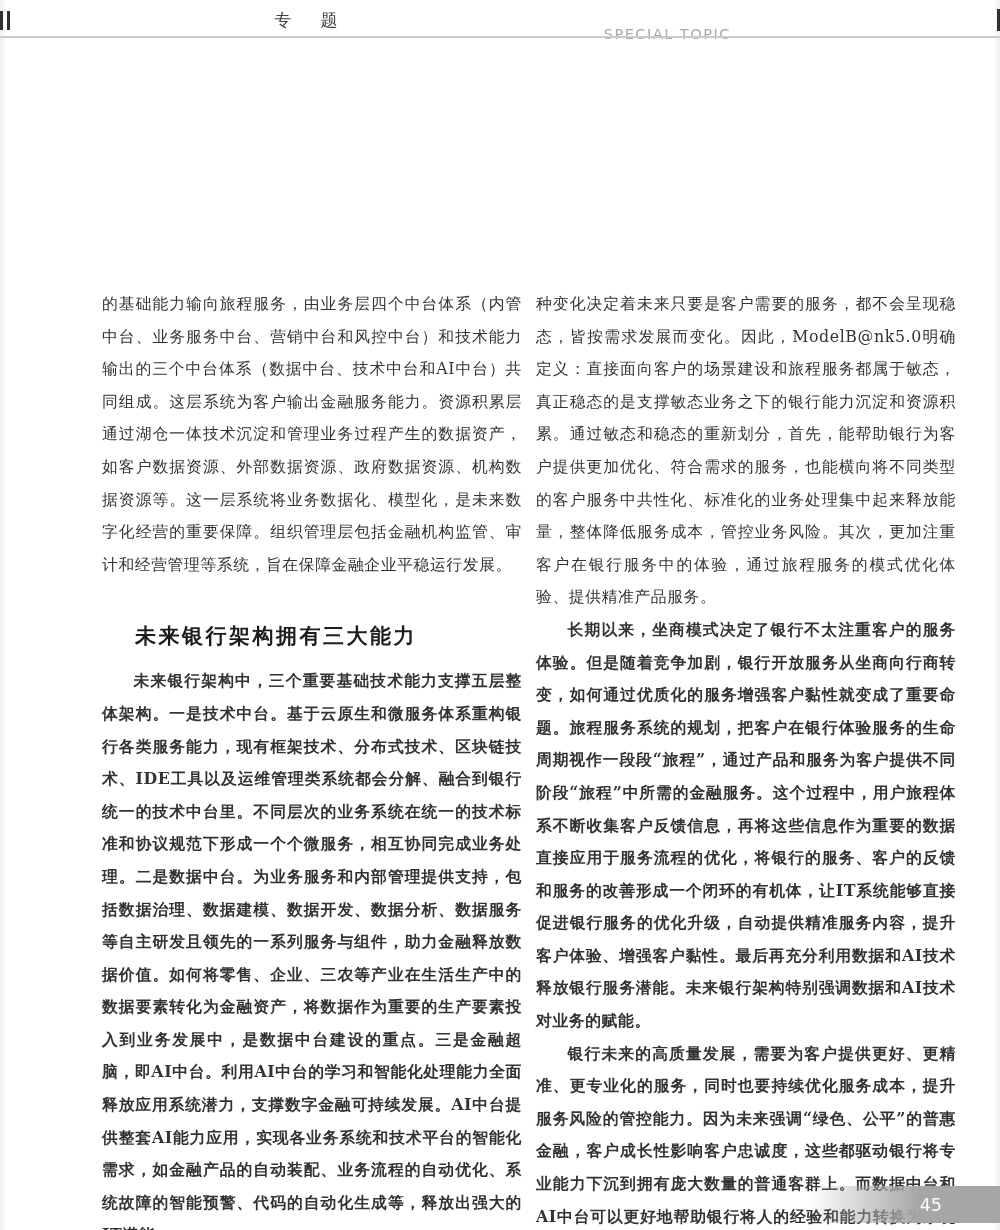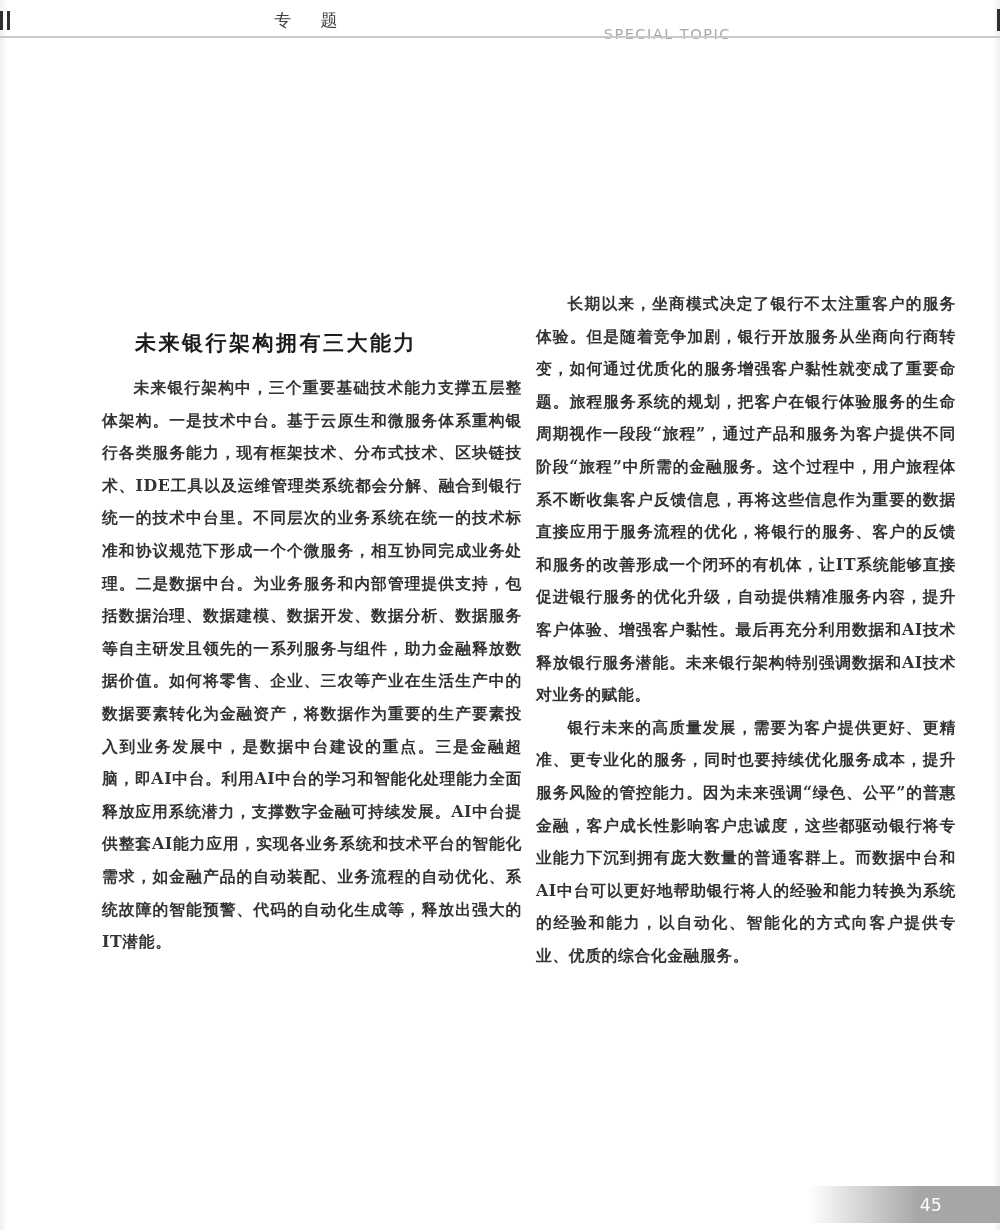--- a/index.html
+++ b/index.html
@@ -109,26 +109,28 @@
       <i></i>
       <i></i>
     </span>
   <span class="hdr-cn">专  题</span>
   <span class="hdr-en">SPECIAL TOPIC</span>
   <span class="sgl-bar"></span>
 </div>
 <div class="hdr-rule"></div>
 
 <div class="col col-left">
+  <p>的基础能力输向旅程服务，由业务层四个中台体系（内管中台、业务服务中台、营销中台和风控中台）和技术能力输出的三个中台体系（数据中台、技术中台和AI中台）共同组成。这层系统为客户输出金融服务能力。资源积累层通过湖仓一体技术沉淀和管理业务过程产生的数据资产，如客户数据资源、外部数据资源、政府数据资源、机构数据资源等。这一层系统将业务数据化、模型化，是未来数字化经营的重要保障。组织管理层包括金融机构监管、审计和经营管理等系统，旨在保障金融企业平稳运行发展。</p>
   <h2>未来银行架构拥有三大能力</h2>
   <p class="indent">未来银行架构中，三个重要基础技术能力支撑五层整体架构。一是技术中台。基于云原生和微服务体系重构银行各类服务能力，现有框架技术、分布式技术、区块链技术、IDE工具以及运维管理类系统都会分解、融合到银行统一的技术中台里。不同层次的业务系统在统一的技术标准和协议规范下形成一个个微服务，相互协同完成业务处理。二是数据中台。为业务服务和内部管理提供支持，包括数据治理、数据建模、数据开发、数据分析、数据服务等自主研发且领先的一系列服务与组件，助力金融释放数据价值。如何将零售、企业、三农等产业在生活生产中的数据要素转化为金融资产，将数据作为重要的生产要素投入到业务发展中，是数据中台建设的重点。三是金融超脑，即AI中台。利用AI中台的学习和智能化处理能力全面释放应用系统潜力，支撑数字金融可持续发展。AI中台提供整套AI能力应用，实现各业务系统和技术平台的智能化需求，如金融产品的自动装配、业务流程的自动优化、系统故障的智能预警、代码的自动化生成等，释放出强大的IT潜能。</p>
 
 </div>
 
 <div class="col col-right">
+  <p>种变化决定着未来只要是客户需要的服务，都不会呈现稳态，皆按需求发展而变化。因此，ModelB@nk5.0明确定义：直接面向客户的场景建设和旅程服务都属于敏态，真正稳态的是支撑敏态业务之下的银行能力沉淀和资源积累。通过敏态和稳态的重新划分，首先，能帮助银行为客户提供更加优化、符合需求的服务，也能横向将不同类型的客户服务中共性化、标准化的业务处理集中起来释放能量，整体降低服务成本，管控业务风险。其次，更加注重客户在银行服务中的体验，通过旅程服务的模式优化体验、提供精准产品服务。</p>
   <p class="indent">长期以来，坐商模式决定了银行不太注重客户的服务体验。但是随着竞争加剧，银行开放服务从坐商向行商转变，如何通过优质化的服务增强客户黏性就变成了重要命题。旅程服务系统的规划，把客户在银行体验服务的生命周期视作一段段“旅程”，通过产品和服务为客户提供不同阶段“旅程”中所需的金融服务。这个过程中，用户旅程体系不断收集客户反馈信息，再将这些信息作为重要的数据直接应用于服务流程的优化，将银行的服务、客户的反馈和服务的改善形成一个闭环的有机体，让IT系统能够直接促进银行服务的优化升级，自动提供精准服务内容，提升客户体验、增强客户黏性。最后再充分利用数据和AI技术释放银行服务潜能。未来银行架构特别强调数据和AI技术对业务的赋能。</p>
   <p class="indent">银行未来的高质量发展，需要为客户提供更好、更精准、更专业化的服务，同时也要持续优化服务成本，提升服务风险的管控能力。因为未来强调“绿色、公平”的普惠金融，客户成长性影响客户忠诚度，这些都驱动银行将专业能力下沉到拥有庞大数量的普通客群上。而数据中台和AI中台可以更好地帮助银行将人的经验和能力转换为系统的经验和能力，以自动化、智能化的方式向客户提供专业、优质的综合化金融服务。</p>
 
 </div>
 
 <div class="page-bar">
   <span class="page-num">45</span>
 </div>
 
 </body></html>

